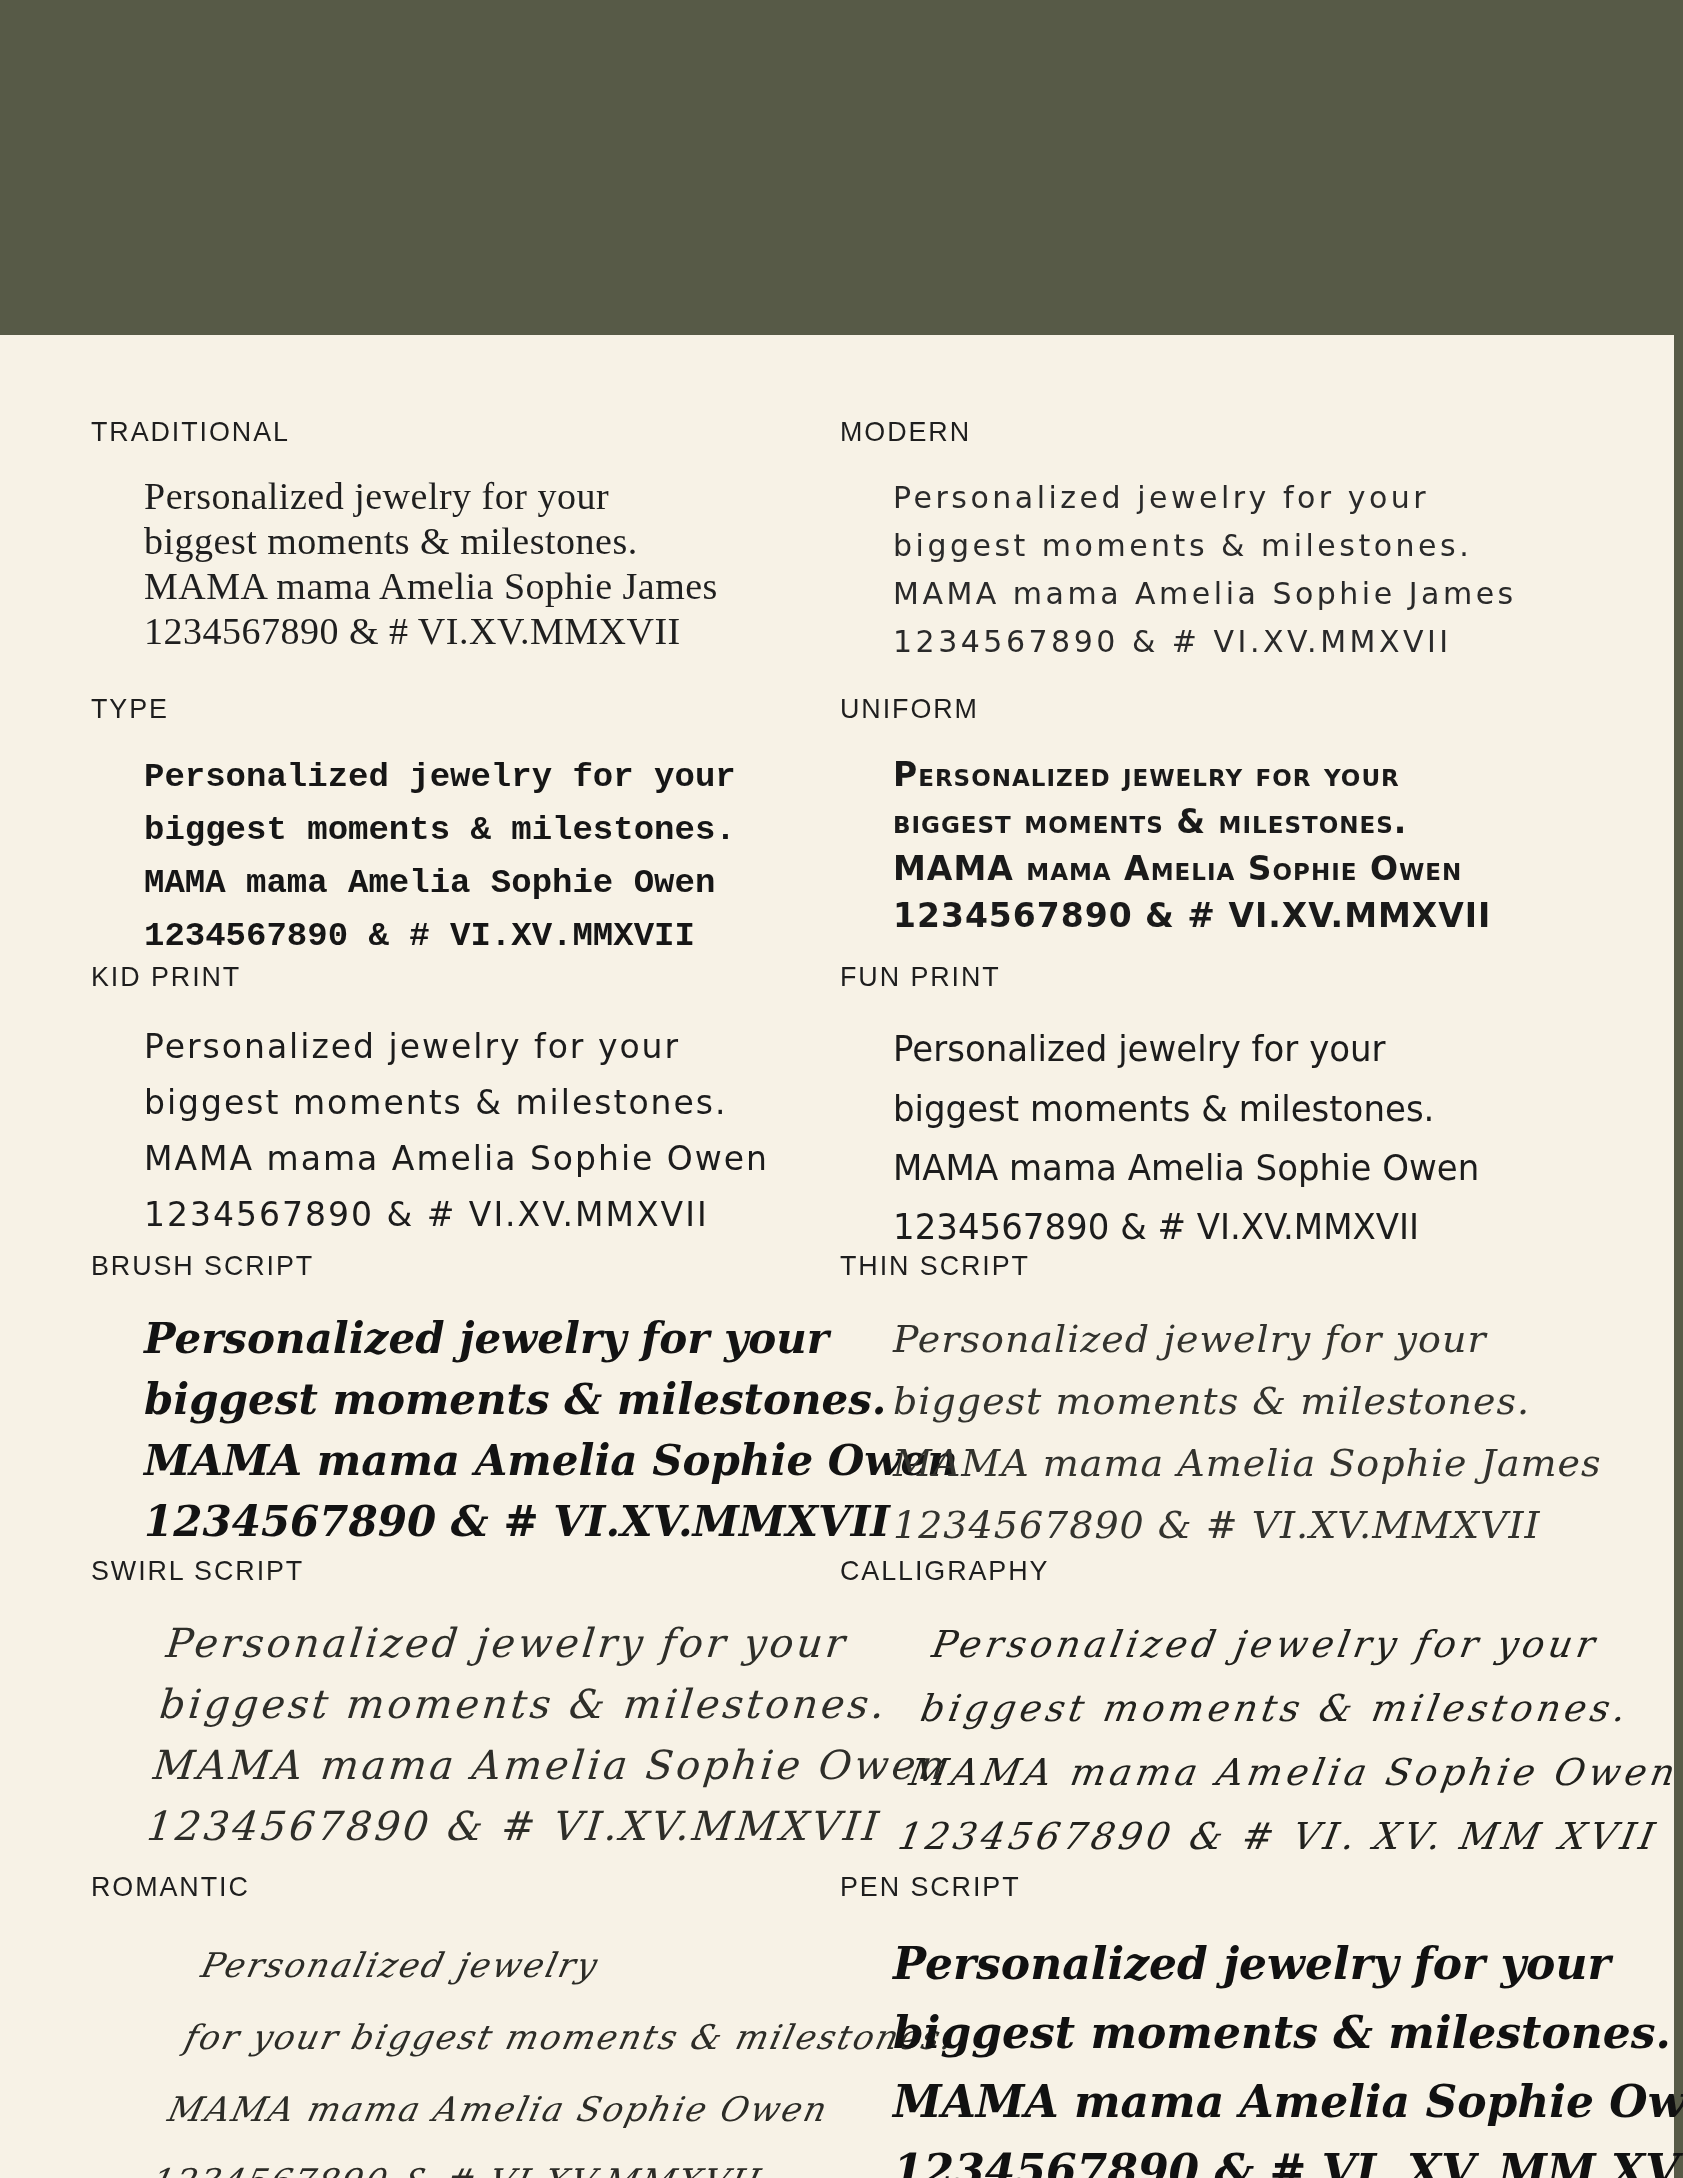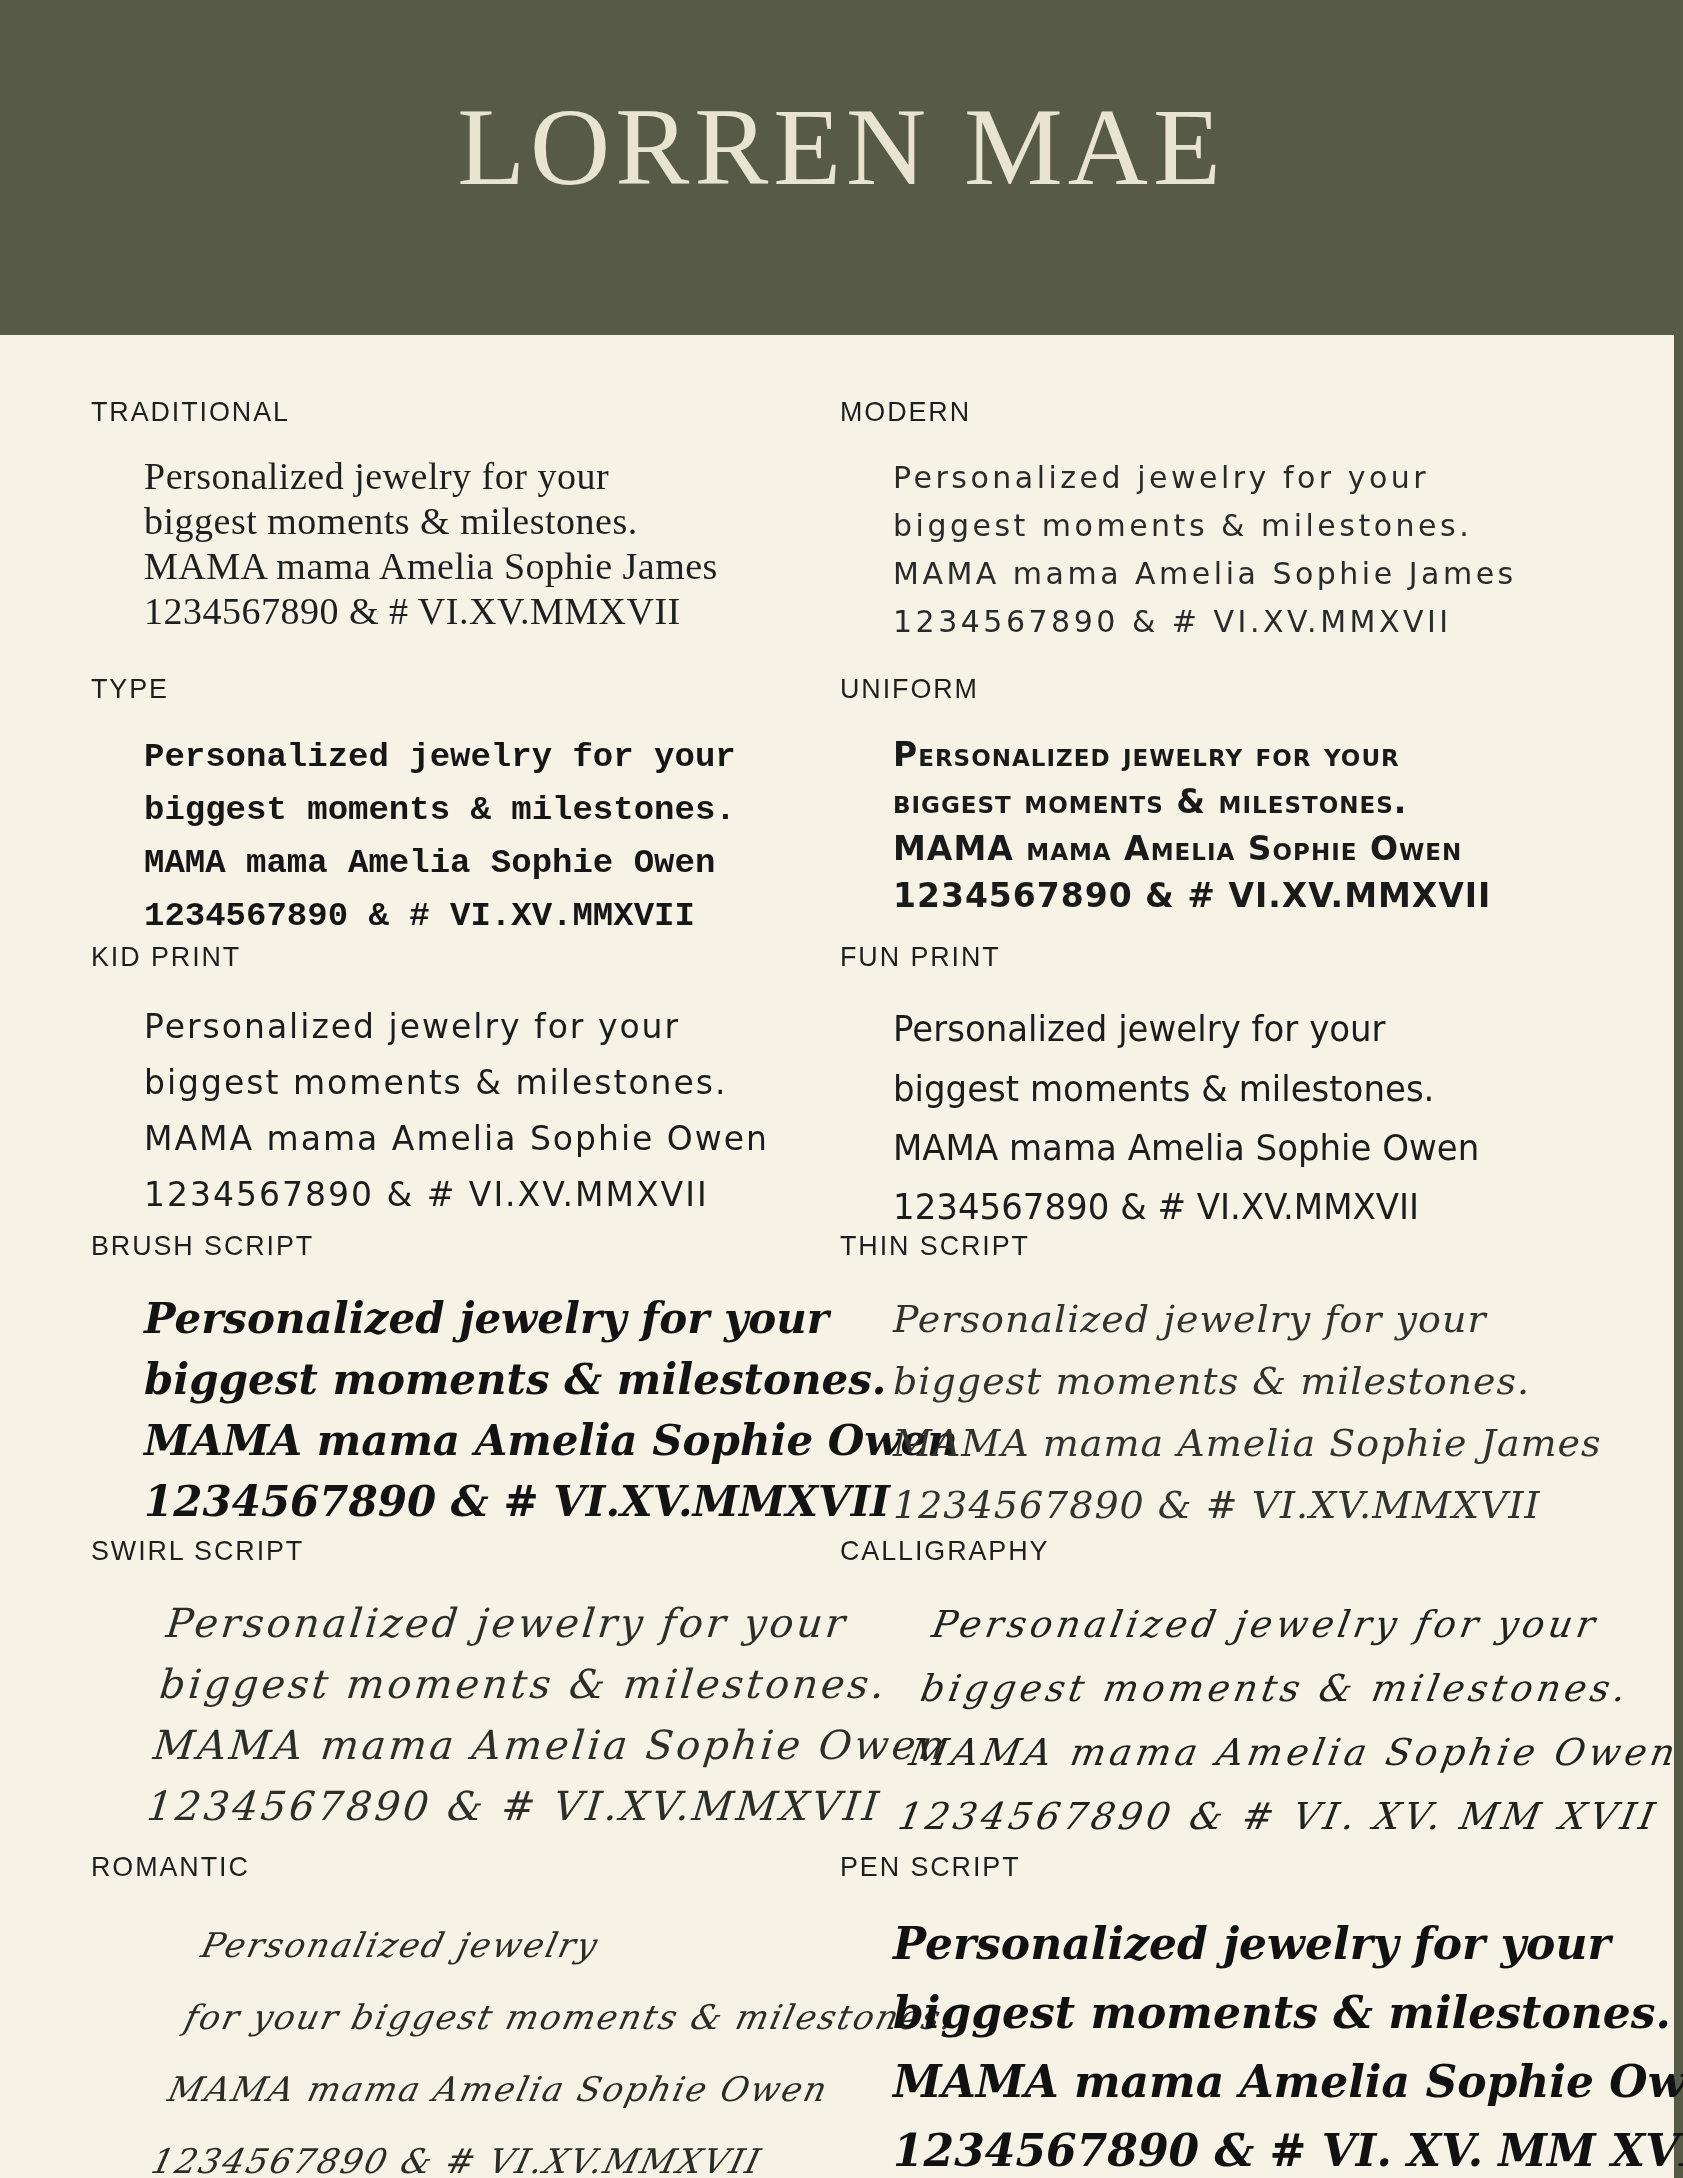--- a/index.html
+++ b/index.html
@@ -32,21 +32,21 @@
     font-size:23px;
     letter-spacing:14px;
     color:#e4dfcd;
     white-space:nowrap;
   }
   .right-border{
     position:absolute;top:0;right:0;width:9px;height:2178px;
     background:#575a47;
   }
   
-  .cell{position:absolute;}
+  .cell{position:absolute;margin-top:20px;}
   .cl{left:91px;width:738px;}
   .cr{left:840px;width:832px;}
   .r1{top:396px}.r2{top:673px}.r3{top:941px}.r4{top:1230px}.r5{top:1535px}.r6{top:1851px}
   .label{
     margin:0;
     font-family:"Liberation Sans", sans-serif;
     font-size:28px;font-weight:normal;
     letter-spacing:2px;
     color:#1e1e1e;
     transform:scaleX(0.96);transform-origin:left;
@@ -65,21 +65,20 @@
   .thin-script{font-family:"DejaVu Serif", serif;font-style:italic;font-size:38px;line-height:62px;letter-spacing:1px;color:#33332e;}
   .swirl-script{font-family:"DejaVu Serif", serif;font-style:italic;font-size:40px;line-height:61px;letter-spacing:3px;color:#2e2e29;transform:skewX(-6deg);transform-origin:bottom left;}
   .calligraphy{font-family:"DejaVu Serif", serif;font-style:italic;font-size:37px;line-height:64px;letter-spacing:4px;color:#22221e;transform:skewX(-10deg);transform-origin:bottom left;}
   .romantic{font-family:"DejaVu Serif", serif;font-style:italic;font-size:34px;line-height:72px;letter-spacing:2px;color:#2c2c27;transform:skewX(-13deg);transform-origin:bottom left;}
   .pen-script{font-family:"DejaVu Serif", serif;font-style:italic;font-weight:bold;font-size:44px;line-height:69px;color:#111111;}
 </style>
 </head>
 <body>
 
 <header class="header">
-  <div class="brand-title">LORREN MAE</div>
 </header>
 
 <div class="right-border"></div>
 
 <section class="cell cl r1">
   <h2 class="label">TRADITIONAL</h2>
   <div class="sample traditional">
     <div class="line">Personalized jewelry for your</div>
     <div class="line">biggest moments &amp; milestones.</div>
     <div class="line">MAMA mama Amelia Sophie James</div>

